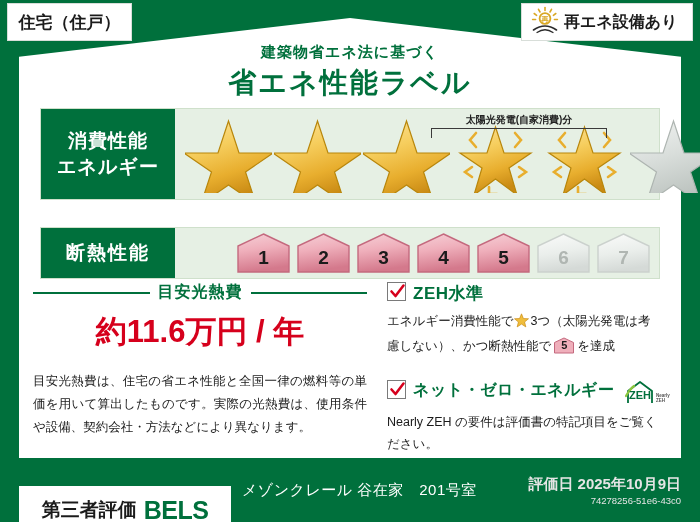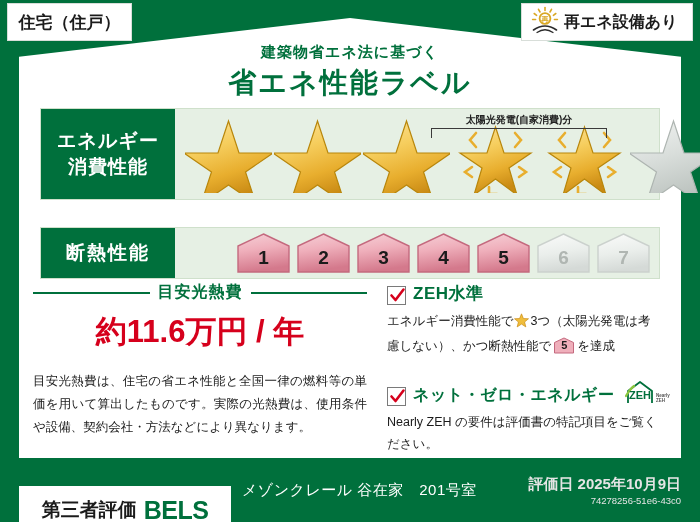--- a/index.html
+++ b/index.html
@@ -202,21 +202,21 @@
     width: 334px;
     margin-top: 17px;
     font-size: 12.5px; line-height: 1.85; color: #1b1b1b;
     text-align: justify;
   }
 
   
   .zeh-block { margin-top: 7px; }
   .zeh-block.second { margin-top: 22px; }
   .zeh-head {
-    display: flex; align-items: flex-end; gap: 7px;
+    display: flex; align-items: flex-start; gap: 7px;
   }
   .checkbox {
     width: 19px; height: 19px;
     border: 1.5px solid #7a7a7a;
     background: #ffffff;
     position: relative; flex: 0 0 19px;
   }
   .checkbox svg { position: absolute; left: 1px; top: 0px; }
   .zeh-title {
     font-size: 17px; font-weight: bold; color: #00703C;
@@ -310,22 +310,22 @@
     <div class="title-block">
       <div class="title-sub">建築物省エネ法に基づく</div>
       <div class="title-main">省エネ性能ラベル</div>
     </div>
   </div>
 
   <div class="body-panel">
 
     <div class="perf-row row-energy">
       <div class="perf-key">
+        <span>消費性能</span>
         <span>エネルギー</span>
-        <span>消費性能</span>
       </div>
       <div class="perf-val">
 
         <div class="solar-bracket">
           <div class="sb-text">太陽光発電(自家消費)分</div>
           <div class="sb-line"></div>
         </div>
 
         <div class="stars-wrap">
 

